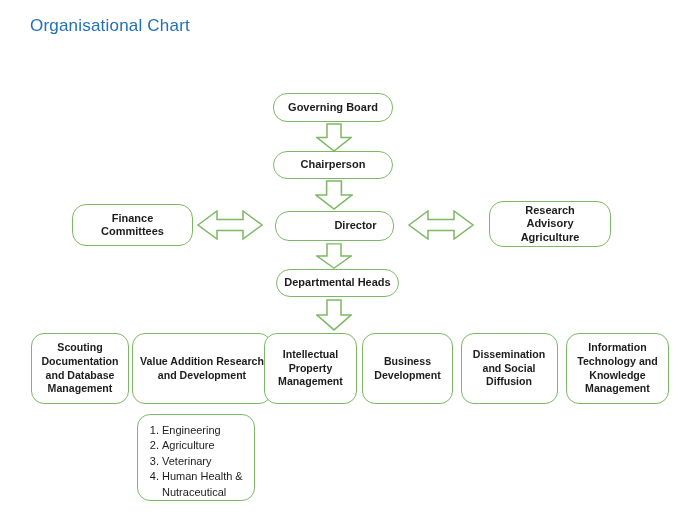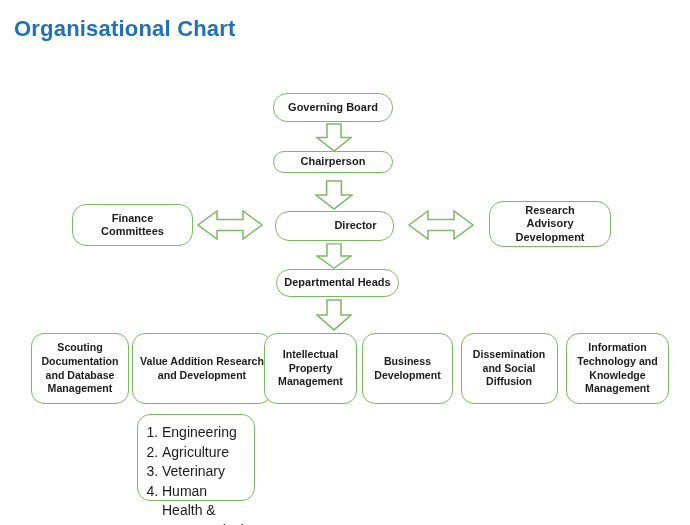--- a/index.html
+++ b/index.html
@@ -10,37 +10,37 @@
   *{margin:0;padding:0;box-sizing:border-box;}
   html,body{background:#ffffff;}
   body{font-family:"Liberation Sans", sans-serif;}
   .canvas{
     position:relative;
     width:690px;height:525px;
     background:#ffffff;
     overflow:hidden;
   }
   .page-title{
-    position:absolute;left:14px;top:16px;
-    font-size:22px;font-weight:bold;color:var(--accent);
+    position:absolute;left:30px;top:16px;
+    font-size:17px;font-weight:normal;color:var(--accent);
     letter-spacing:0.2px;
   }
   .node{
     position:absolute;
     background:#ffffff;
     border:1.5px solid var(--green);
     border-radius:14px;
     display:flex;align-items:center;justify-content:center;
     text-align:center;
     font-size:11px;font-weight:bold;color:var(--ink);
     line-height:1.22;
   }
   .node .lbl{display:block;}
   .n-governing{left:273px;top:93px;width:120px;height:29px;}
-  .n-chair{left:273px;top:151px;width:120px;height:22px;}
+  .n-chair{left:273px;top:151px;width:120px;height:28px;}
   .n-director{left:275px;top:211px;width:119px;height:30px;padding-left:42px;}
   .n-finance{left:72px;top:204px;width:121px;height:42px;}
   .n-finance .lbl{width:72px;}
   .n-research{left:489px;top:201px;width:122px;height:46px;}
   .n-research .lbl{width:78px;}
   .n-deptheads{left:276px;top:269px;width:123px;height:28px;}
   .dept{
     top:333px;height:71px;
     border-radius:13px;
     font-size:10.6px;
@@ -51,21 +51,21 @@
   .d-1{left:132px;width:140px;text-align:center;}
   .d-2{left:264px;width:93px;}
   .d-3{left:362px;width:91px;}
   .d-4{left:461px;width:97px;}
   .d-5{left:566px;width:103px;}
   .align-left{justify-content:flex-start;text-align:center;padding-left:4px;}
   .list-box{
     position:absolute;left:137px;top:414px;width:118px;height:87px;
     background:#fff;border:1.5px solid var(--green);border-radius:13px;
     padding:8px 4px 4px 6px;
-    font-size:14px;color:var(--ink);
+    font-size:11px;color:var(--ink);
   }
   .list-box ol{
     list-style-position:outside;
     padding-left:18px;
     line-height:1.4;
   }
   .arrow{position:absolute;}
   .arrow svg{display:block;width:100%;height:100%;}
   .arrow-shape{fill:#ffffff;stroke:var(--green);stroke-width:1.5;stroke-linejoin:miter;}
   .a1{left:316px;top:123px;width:36px;height:29px;}
@@ -116,21 +116,21 @@
     <span class="lbl">Director</span>
   </div>
 
   <div class="arrow h-right">
     <svg viewBox="0 0 66 30" preserveAspectRatio="none" aria-hidden="true">
       <polygon class="arrow-shape" points="1,15 20,1 20,9.5 46,9.5 46,1 65,15 46,29 46,20.5 20,20.5 20,29"></polygon>
     </svg>
   </div>
 
   <div class="node n-research">
-    <span class="lbl">Research Advisory Development</span>
+    <span class="lbl">Research Advisory Agriculture</span>
   </div>
 
   <div class="arrow a3">
     <svg viewBox="0 0 36 30" preserveAspectRatio="none" aria-hidden="true">
       <polygon class="arrow-shape" points="11,1 25,1 25,15 35,15 18,29 1,15 11,15"></polygon>
     </svg>
   </div>
 
   <div class="node n-deptheads">
     <span class="lbl">Departmental Heads</span>

